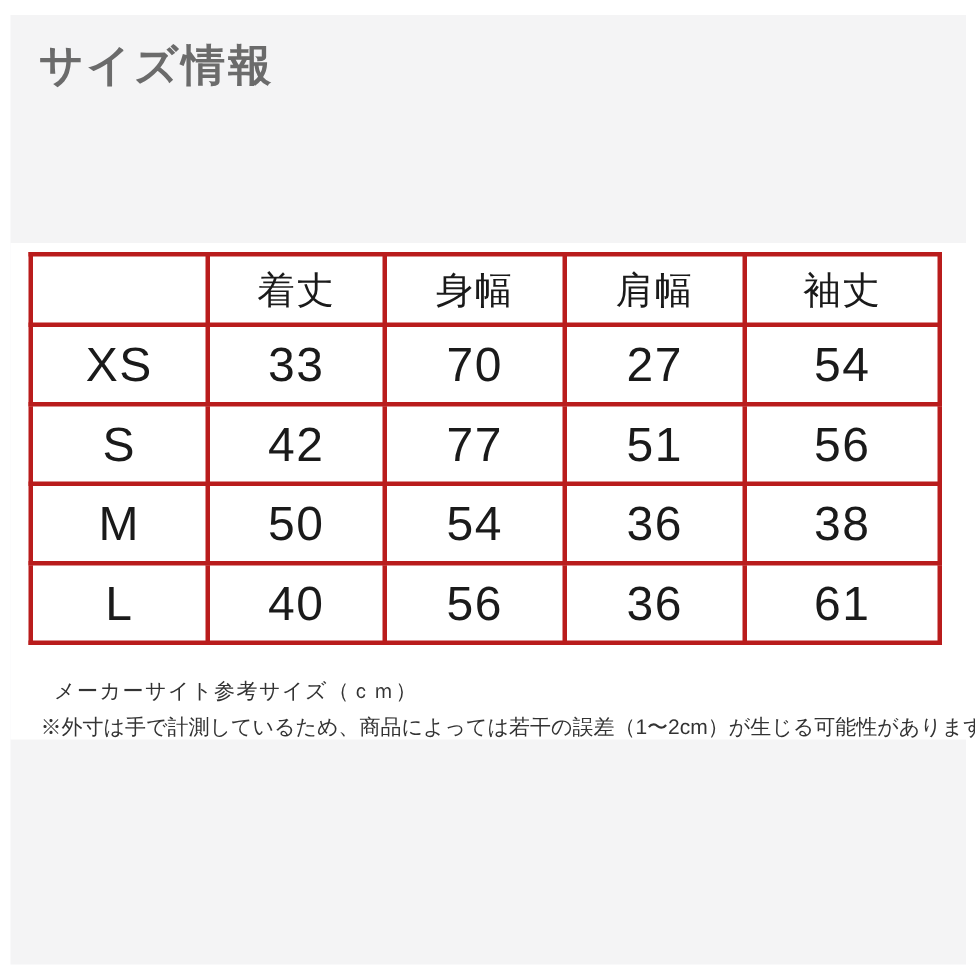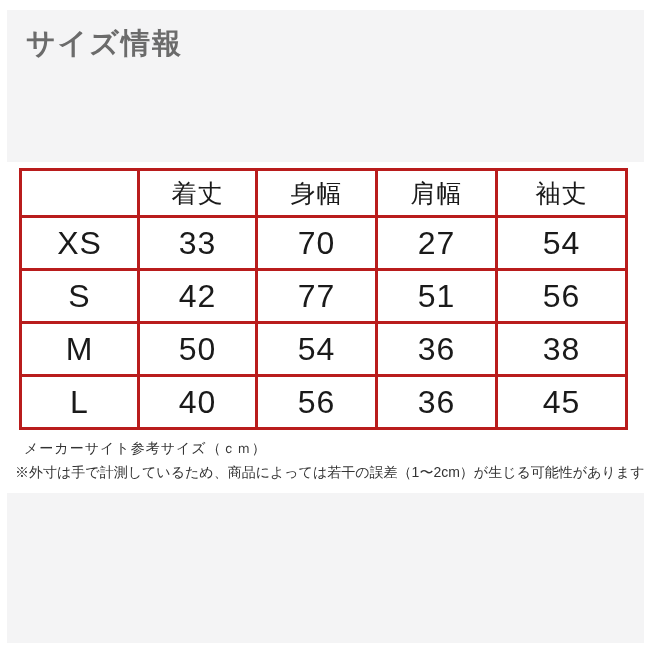--- a/index.html
+++ b/index.html
@@ -46,21 +46,21 @@
     font-weight: 400;
     color: #1a1a1a;
     overflow: hidden;
   }
   .size-table thead tr { height: 47px; }
   .size-table thead th { font-size: 25px; letter-spacing: 1px; }
   .size-table tbody tr { height: 53px; }
   .size-table tbody th, .size-table tbody td { font-size: 32px; letter-spacing: 1px; margin-top: 42px; }
   .note {
     position: absolute;
-    margin: 0;
+    margin: 12px;
     color: #333333;
     white-space: nowrap;
   }
   .note-ref  { left: 17px; top: 278px; font-size: 14px; letter-spacing: 1px; }
   .note-disc { left: 8px;  top: 302px; font-size: 14px; text-align: center; }
 </style>
 </head>
 <body>
 
 <div class="page">
@@ -104,21 +104,21 @@
           <td>50</td>
           <td>54</td>
           <td>36</td>
           <td>38</td>
         </tr>
         <tr>
           <th>L</th>
           <td>40</td>
           <td>56</td>
           <td>36</td>
-          <td>45</td>
+          <td>61</td>
         </tr>
       </tbody>
     </table>
 
     <p class="note note-ref">メーカーサイト参考サイズ（ｃｍ）</p>
     <p class="note note-disc">※外寸は手で計測しているため、商品によっては若干の誤差（1〜2cm）が生じる可能性があります</p>
   </section>
 </div>
 
 </body></html>

